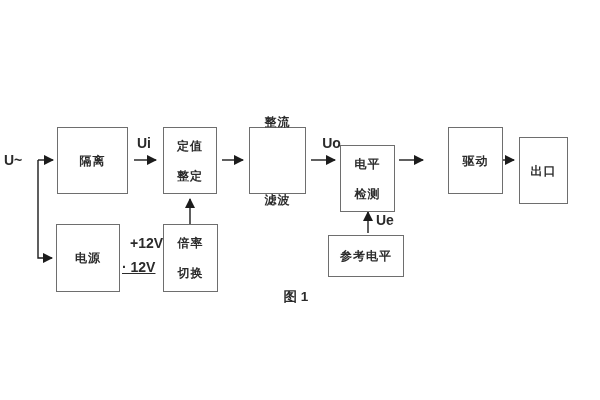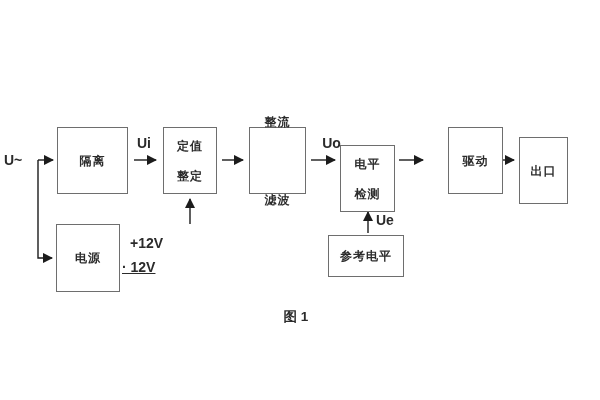--- a/index.html
+++ b/index.html
@@ -58,21 +58,21 @@
   .b-power      { left: 56px;  top: 224px; width: 64px; height: 68px; }
   .b-ratio      { left: 163px; top: 224px; width: 55px; height: 68px; }
   .b-reference  { left: 328px; top: 235px; width: 76px; height: 42px; }
   
   .l-input   { left: 4px;   top: 152px; }
   .l-ui      { left: 132px; top: 135px; width: 24px; }
   .l-uo      { left: 318px; top: 135px; width: 27px; }
   .l-ue      { left: 376px; top: 212px; }
   .l-p12     { left: 130px; top: 235px; }
   .l-m12     { left: 122px; top: 259px; text-decoration: underline; }
-  .l-caption { left: 268px; top: 289px; width: 56px; font-size: 13.5px; margin-top: 20px; }
+  .l-caption { left: 268px; top: 289px; width: 56px; font-size: 13.5px; }
 </style>
 </head>
 <body>
 
 <div class="canvas">
 
   <svg class="wires" width="600" height="400" viewBox="0 0 600 400" xmlns="http://www.w3.org/2000/svg">
     <defs>
       <marker id="ah" viewBox="0 0 10 10" refX="9" refY="5" markerWidth="7.5" markerHeight="7.5" orient="auto-start-reverse">
         <path d="M0,0 L10,5 L0,10 z" fill="#1c1c1c"></path>
@@ -119,20 +119,24 @@
 
   <div class="box b-relay">
     <span class="bl">出口</span>
   </div>
 
   <div class="box b-power">
     <span class="bl">电源</span>
     <span class="bl"></span>
   </div>
 
+  <div class="box b-ratio">
+    <span class="bl">倍率</span>
+    <span class="bl">切换</span>
+  </div>
 
   <div class="box b-reference">
     <span class="bl">参考电平</span>
     <span class="bl"></span>
   </div>
 
   <span class="lbl l-input">U~</span>
   <span class="lbl l-ui center">Ui</span>
   <span class="lbl l-uo center">Uo</span>
   <span class="lbl l-ue">Ue</span>

